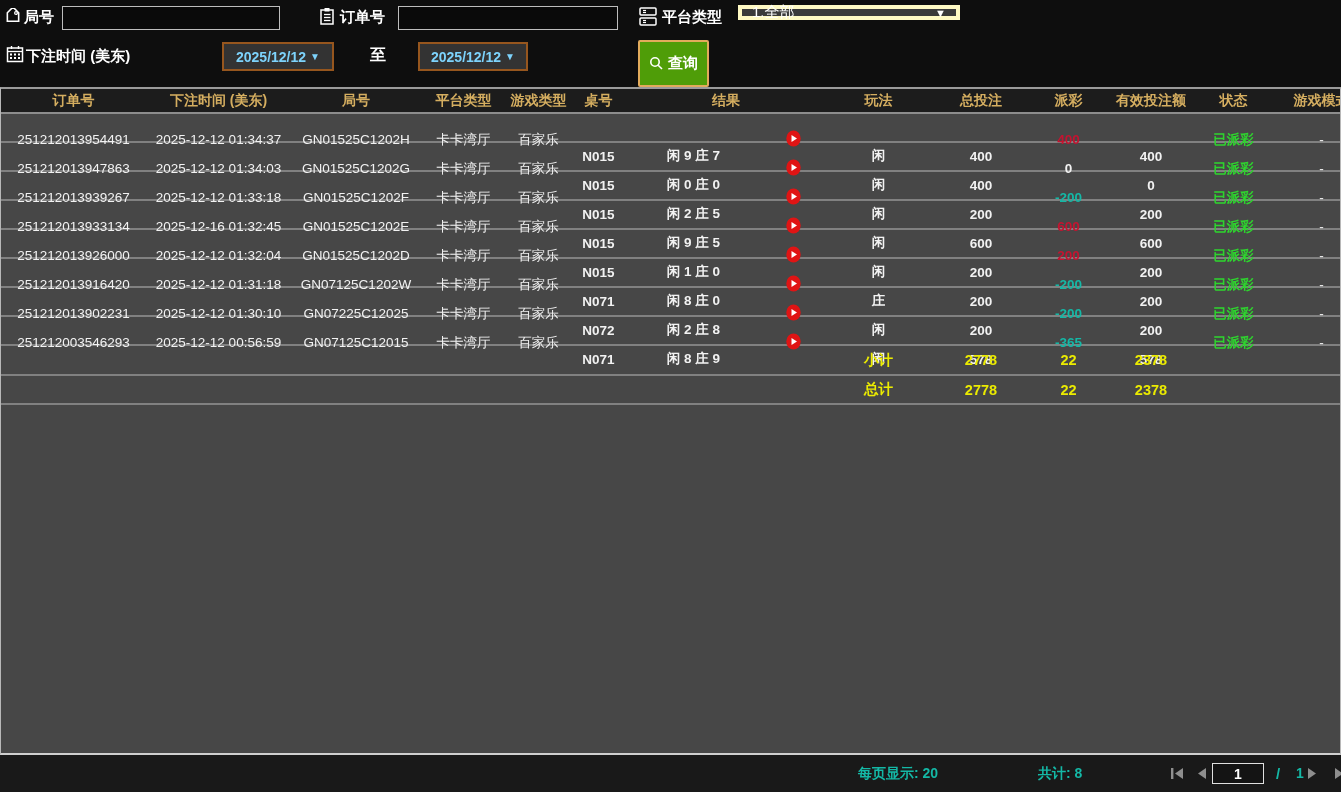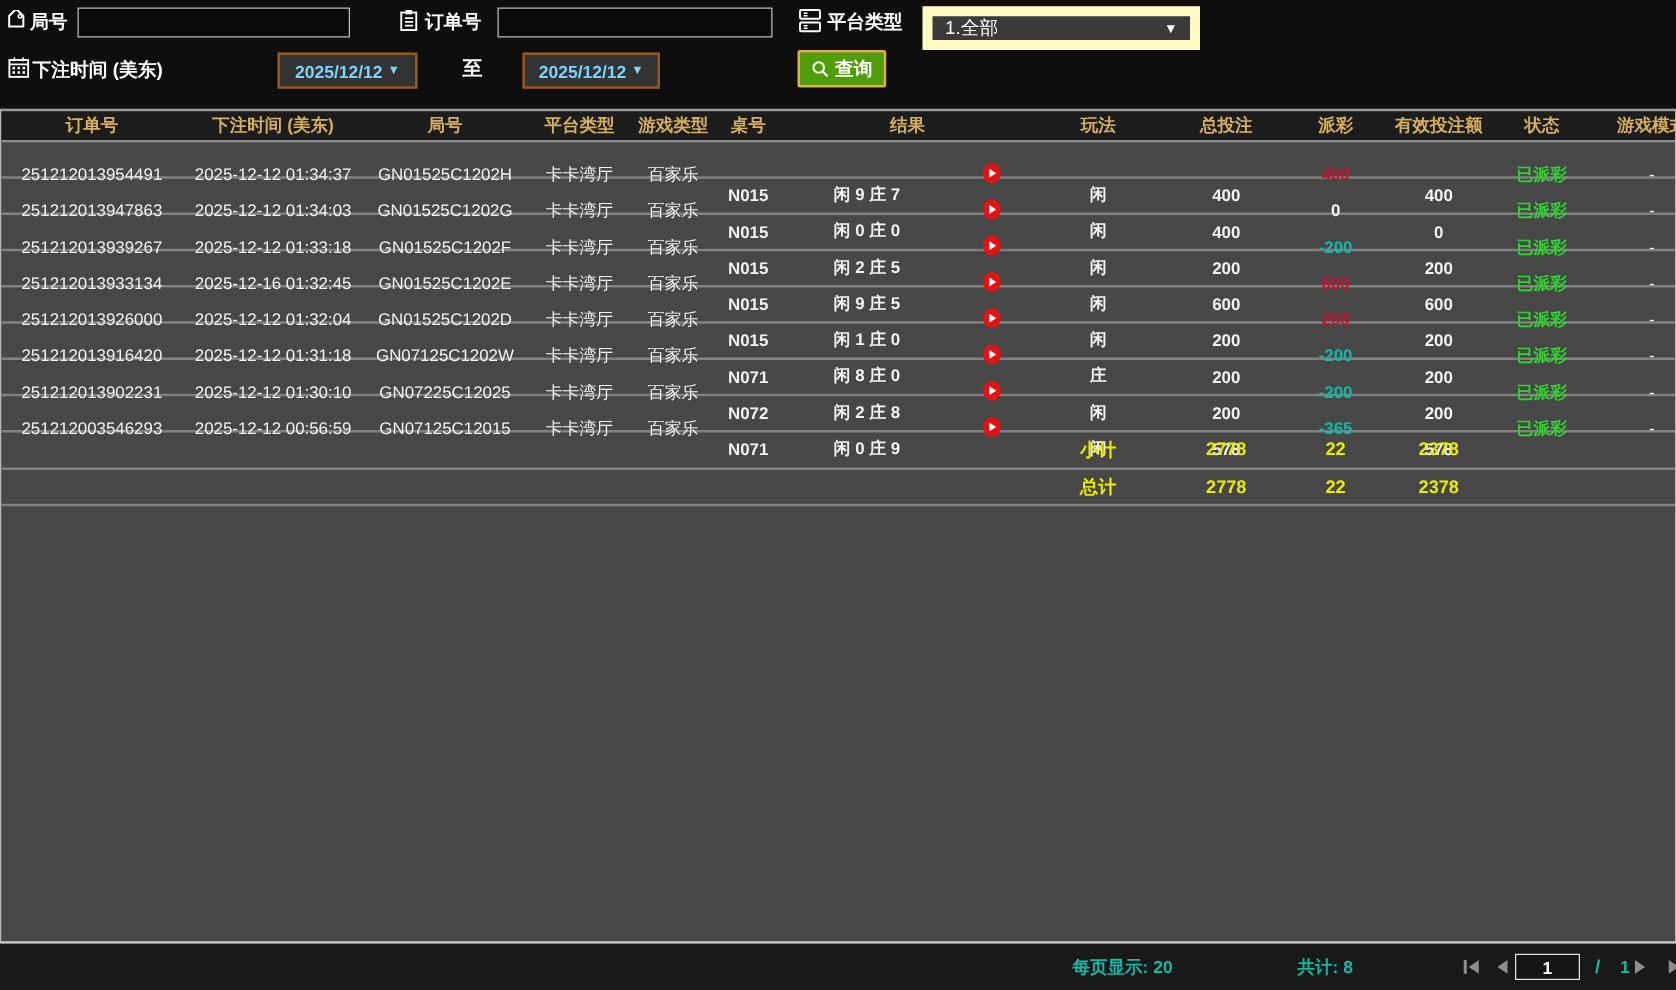--- a/index.html
+++ b/index.html
@@ -6,28 +6,28 @@
   html,body { width:1341px; height:792px; overflow:hidden; background:#0e0e0e;
               font-family:"Liberation Sans", sans-serif; }
   .app { position:relative; width:1341px; height:792px; background:#0e0e0e; }
 
   
   .topbar { position:absolute; left:0; top:0; width:1341px; height:88px; background:#0e0e0e; }
   .lbl { position:absolute; color:#fff; font-weight:bold; font-size:15px; white-space:nowrap; }
   .ticon { position:absolute; width:18px; height:18px; }
   .tinput { position:absolute; height:24px; background:#0a0a0a; border:1px solid #bdbdbd;
             color:#fff; font-size:14px; padding:0 6px; outline:none; }
-  .selectbox { position:absolute; height:35px; background:#3a3a3a; border:8px solid #fef9c3;
+  .selectbox { position:absolute; height:15px; background:#3a3a3a; border:4px solid #fef9c3;
                color:#fff; font-size:15px; display:flex; align-items:center; padding:0 10px; cursor:pointer; }
   .selectbox .caret { margin-left:auto; font-size:11px; color:#fff; }
   .datebox { position:absolute; height:29px; background:#333; border:2px solid #96561e; color:#7dd3fc;
              font-weight:bold; font-size:14px; display:flex; align-items:center; justify-content:center;
              gap:4px; cursor:pointer; }
   .datebox .caret { font-size:10px; }
-  .querybtn { position:absolute; height:30px; background:#4f9d08; border:2px solid #e2ab5c;
+  .querybtn { position:absolute; height:47px; background:#4f9d08; border:2px solid #e2ab5c;
               color:#fff; font-weight:bold; font-size:15px; display:flex; align-items:center;
               justify-content:center; gap:4px; cursor:pointer; border-radius:2px; }
 
   
   .table-region { position:absolute; left:0; top:87px; width:1341px; height:668px;
                   background:#474747; border:1px solid #b8b8b8; border-top:2px solid #9a9a9a;
                   border-bottom:2px solid #cfcfcf; overflow:hidden; }
   .trow { display:grid;
           grid-template-columns:145px 145px 130px 85px 65px 55px 135px 65px 105px 100px 75px 90px 75px 101px;
           align-items:center; height:29px; border-bottom:2px solid #818181; }
@@ -293,21 +293,21 @@
       <div class="cell">-</div>
     </div>
 
     <div class="trow">
       <div class="cell">251212003546293</div>
       <div class="cell">2025-12-12 00:56:59</div>
       <div class="cell">GN07125C12015</div>
       <div class="cell">卡卡湾厅</div>
       <div class="cell">百家乐</div>
       <div class="cell c-strong">N071</div>
-      <div class="cell c-strong">闲 0 庄 9</div>
+      <div class="cell c-strong">闲 8 庄 9</div>
       <div class="cell">
         <svg class="playbtn" viewBox="0 0 17 17">
           <ellipse cx="8.5" cy="8.5" rx="7.2" ry="8" fill="#e01414"></ellipse>
           <path d="M6.5 5 L12 8.5 L6.5 12 Z" fill="#fff"></path>
         </svg>
       </div>
       <div class="cell c-strong">闲</div>
       <div class="cell c-strong">578</div>
       <div class="cell neg">-365</div>
       <div class="cell c-strong">578</div>

